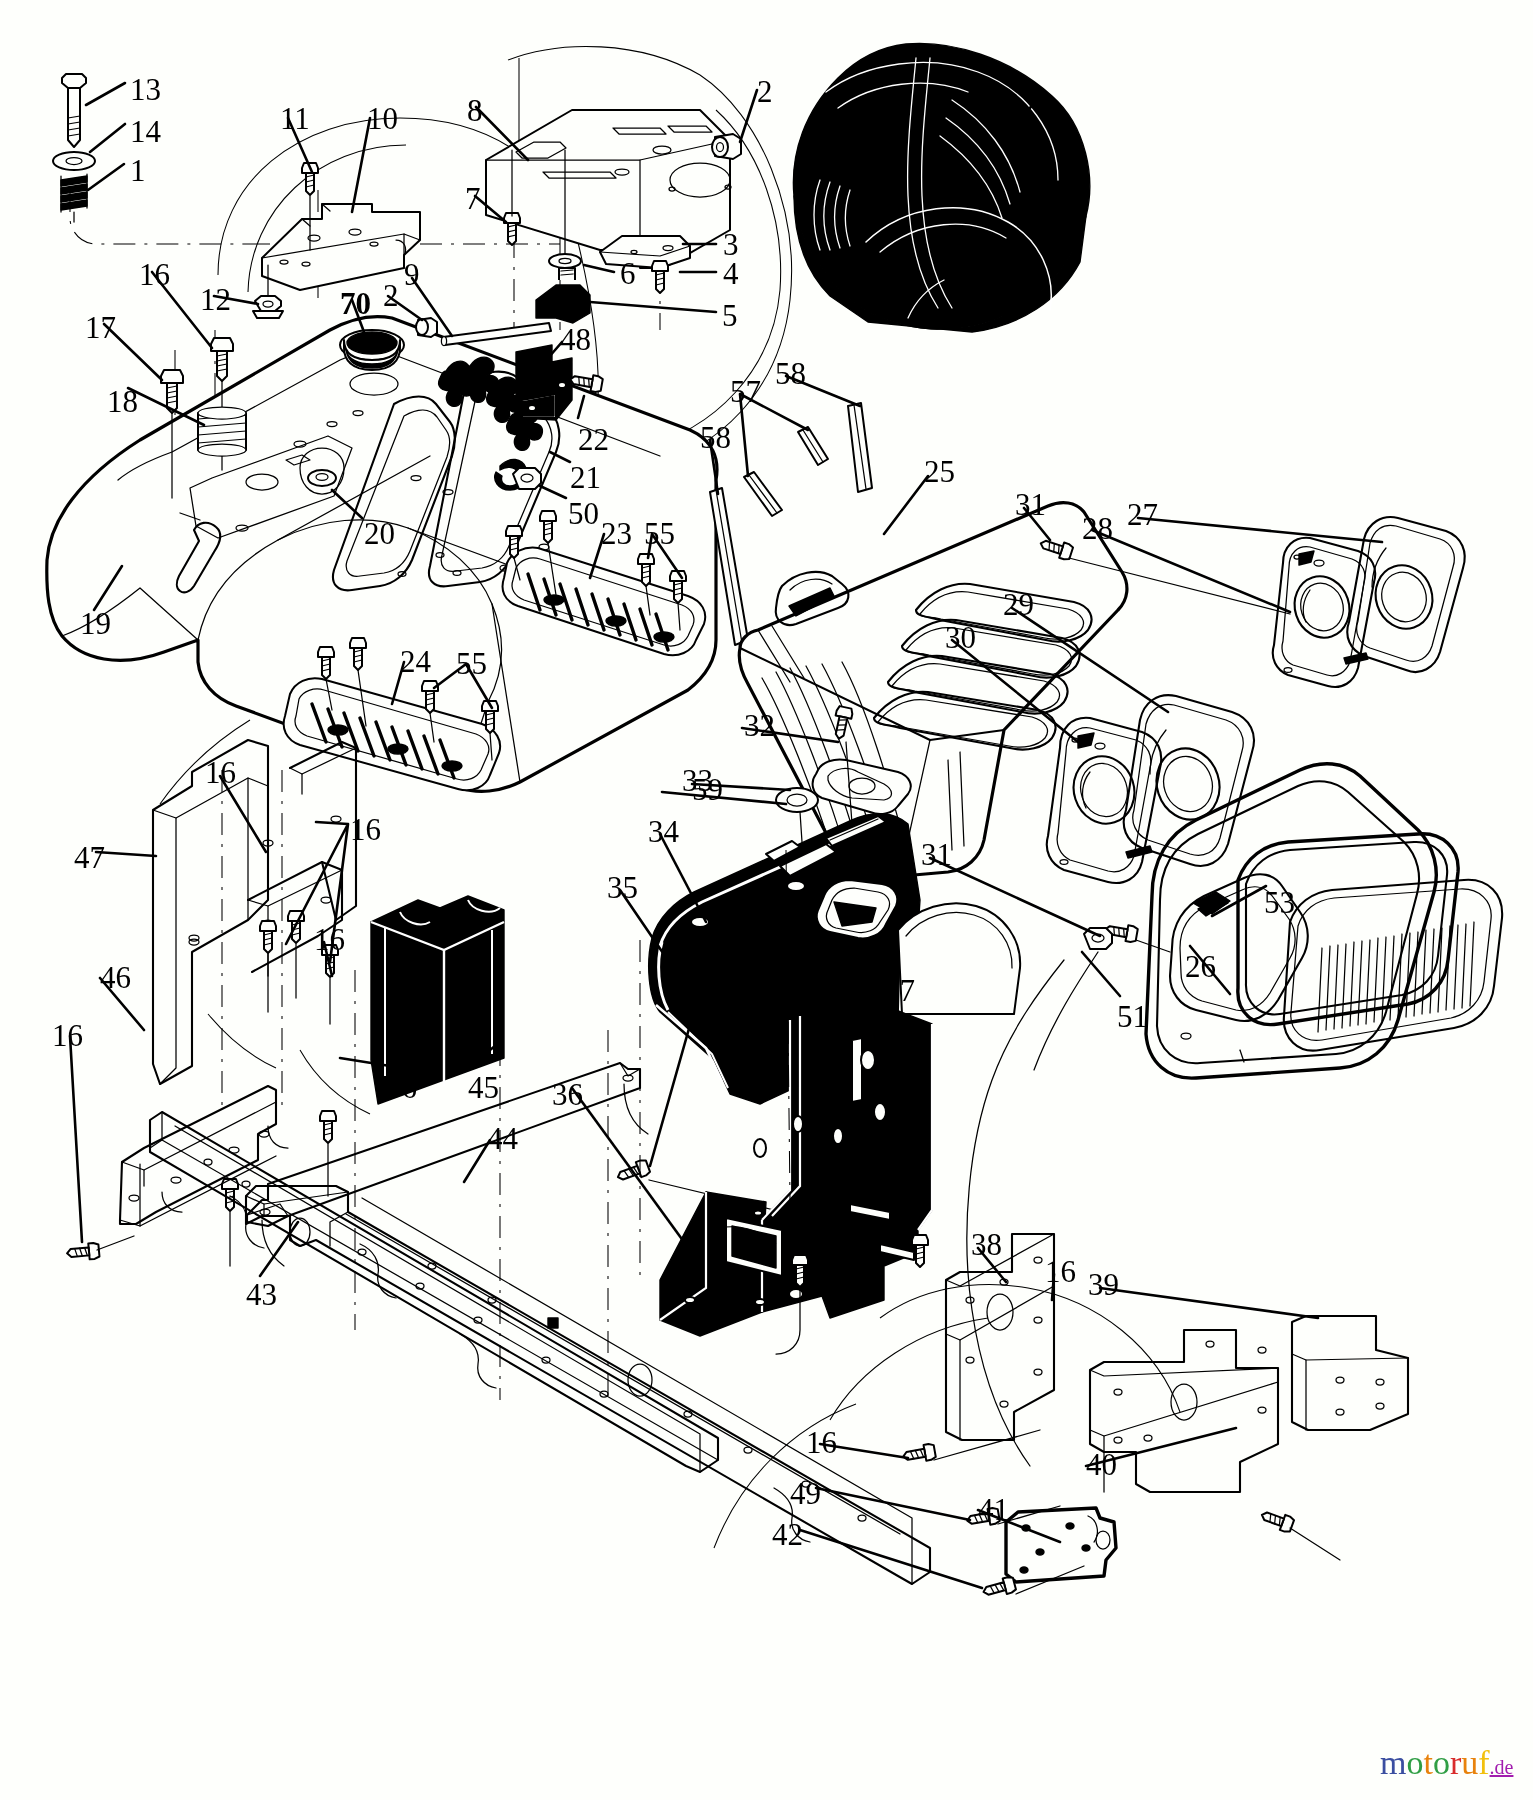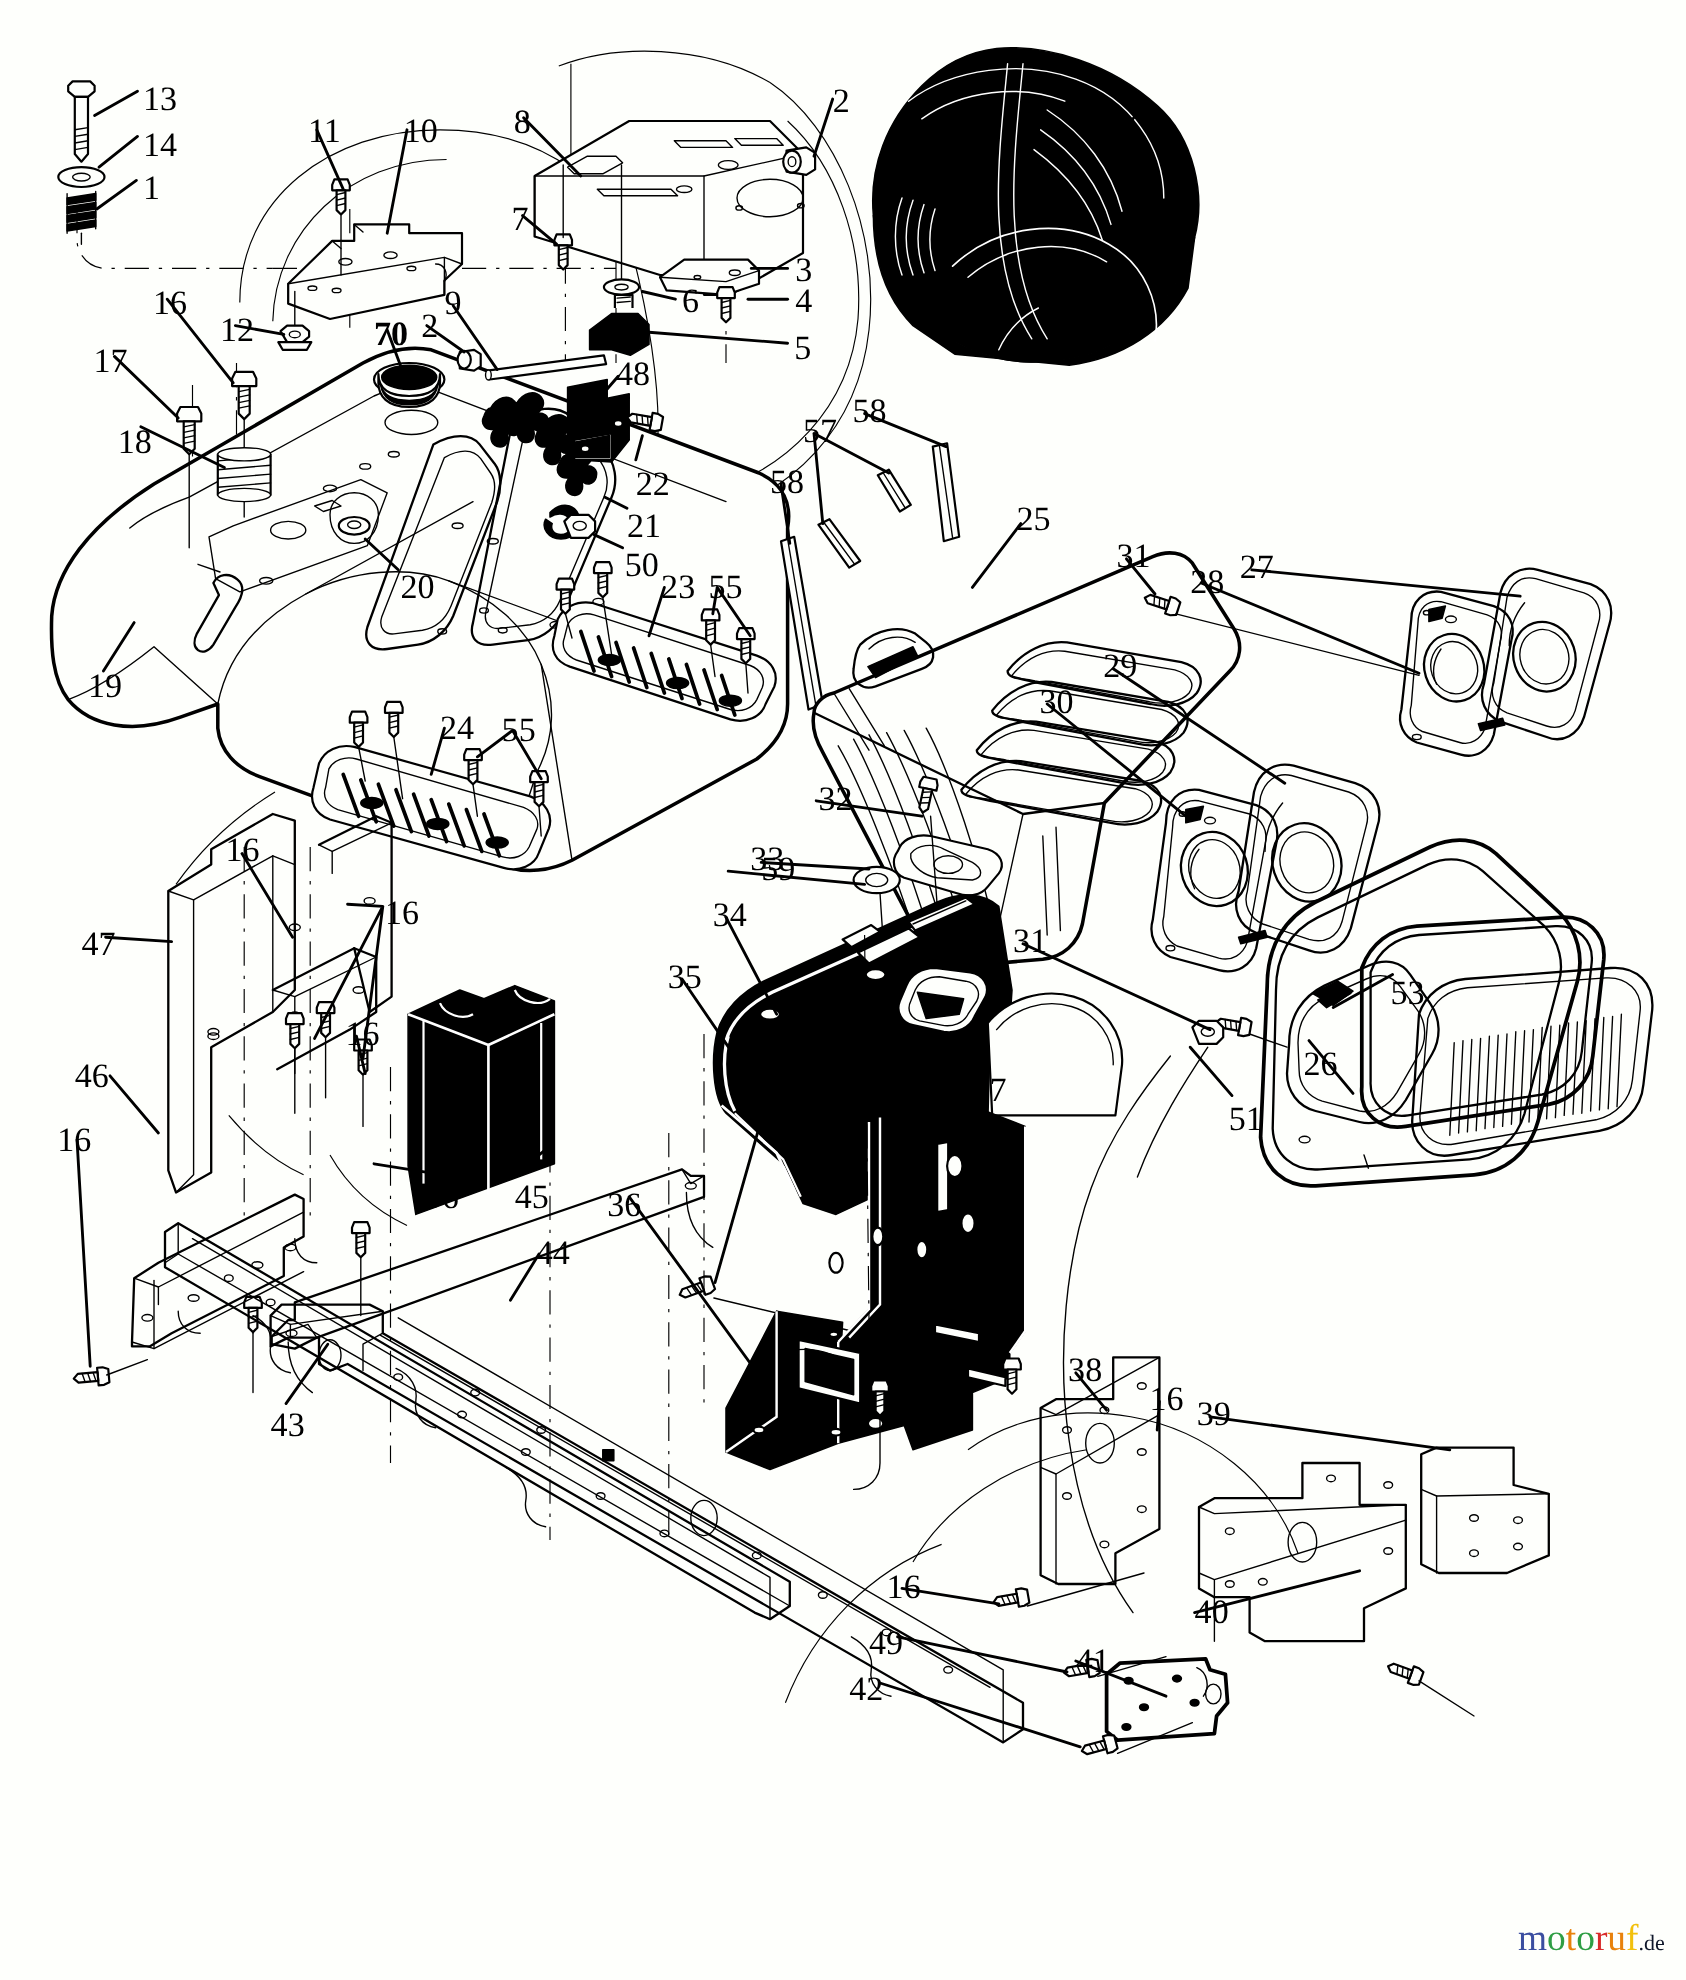--- a/index.html
+++ b/index.html
@@ -8,21 +8,21 @@
        font-family:"Liberation Serif", serif;}
   #sheet{position:absolute;left:0;top:0;width:1533px;height:1800px;background:#fefffc;}
   svg#dwg{position:absolute;left:0;top:0;width:1533px;height:1800px;}
   .cal{position:absolute;font-family:"Liberation Serif", serif;font-size:31px;color:#000;
        line-height:1;white-space:nowrap;font-weight:400;}
   #wm{position:absolute;left:1380px;top:1744px;font-family:"Liberation Serif",serif;
       font-size:34px;letter-spacing:0px;white-space:nowrap;}
   #wm span{font-weight:400;}
   .wm-m{color:#3b4ea0;} .wm-o1{color:#2f9e44;} .wm-t{color:#e8820c;}
   .wm-o2{color:#2f9e44;} .wm-r{color:#d92b2b;} .wm-u{color:#e8820c;}
-  .wm-f{color:#f2c00c;} .wm-de{color:#0f172a;font-size:20px;}
+  .wm-f{color:#f2c00c;} .wm-de{color:#a21caf;font-size:20px;text-decoration:underline;}
 </style>
 </head>
 <body>
 
 <div id="sheet">
 
 <svg id="dwg" viewBox="0 0 1533 1800">
   <defs>
     <style>
       .ln{fill:none;stroke:#000;stroke-width:2.1;stroke-linejoin:round;stroke-linecap:round;}
@@ -951,21 +951,21 @@
 <div class="cal" style="left:1117px;top:1001px;">51</div>
 <div class="cal" style="left:744px;top:710px;">32</div>
 <div class="cal" style="left:682px;top:765px;">33</div>
 <div class="cal" style="left:692px;top:774px;">59</div>
 <div class="cal" style="left:648px;top:816px;">34</div>
 <div class="cal" style="left:607px;top:872px;">35</div>
 <div class="cal" style="left:205px;top:757px;">16</div>
 <div class="cal" style="left:350px;top:814px;">16</div>
 <div class="cal" style="left:74px;top:842px;">47</div>
 <div class="cal" style="left:314px;top:924px;">16</div>
-<div class="cal" style="left:68px;top:962px;">46</div>
+<div class="cal" style="left:100px;top:962px;">46</div>
 <div class="cal" style="left:52px;top:1020px;">16</div>
 <div class="cal" style="left:386px;top:1072px;">56</div>
 <div class="cal" style="left:468px;top:1072px;">45</div>
 <div class="cal" style="left:552px;top:1079px;">36</div>
 <div class="cal" style="left:689px;top:1001px;">31</div>
 <div class="cal" style="left:884px;top:975px;">37</div>
 <div class="cal" style="left:487px;top:1123px;">44</div>
 <div class="cal" style="left:246px;top:1279px;">43</div>
 <div class="cal" style="left:849px;top:1256px;">16</div>
 <div class="cal" style="left:971px;top:1229px;">38</div>

